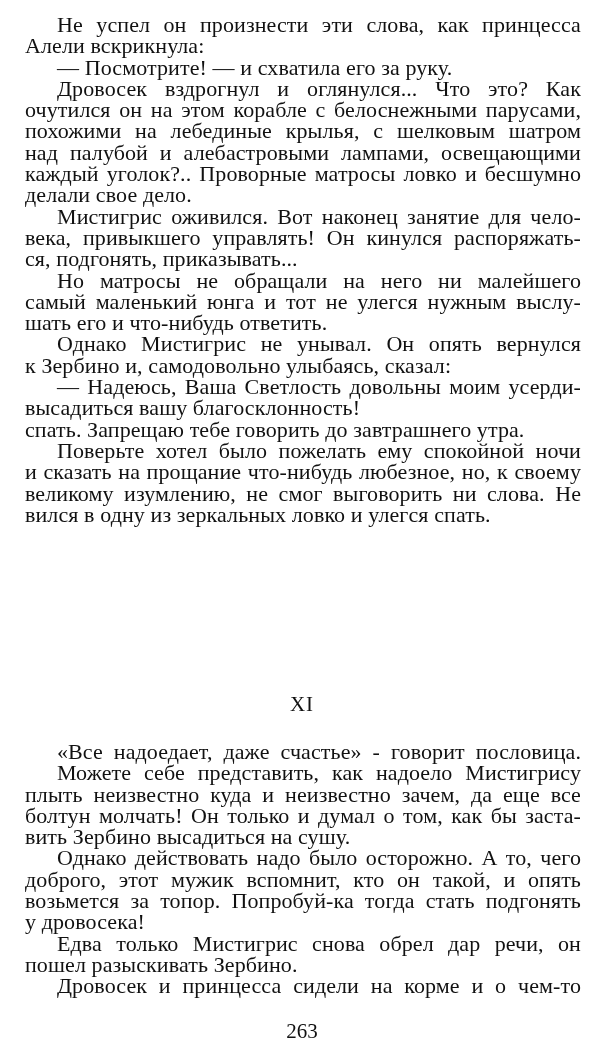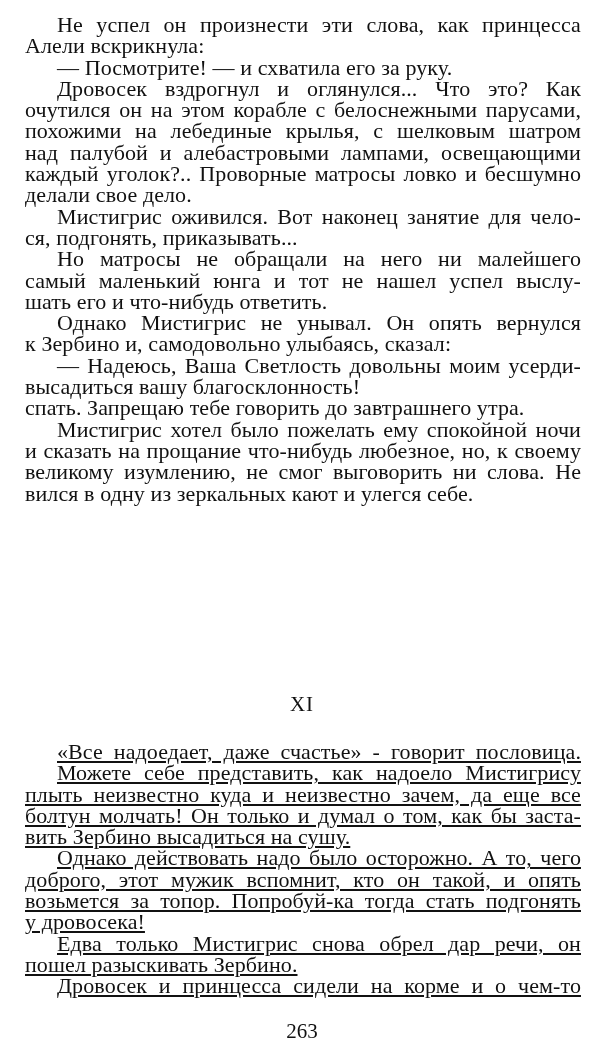--- a/index.html
+++ b/index.html
@@ -72,38 +72,39 @@
       <div class="line indent">Не успел он произнести эти слова, как принцесса</div>
       <div class="line last">Алели вскрикнула:</div>
       <div class="line indent last">— Посмотрите! — и схватила его за руку.</div>
       <div class="line indent">Дровосек вздрогнул и оглянулся... Что это? Как</div>
       <div class="line">очутился он на этом корабле с белоснежными парусами,</div>
       <div class="line">похожими на лебединые крылья, с шелковым шатром</div>
       <div class="line">над палубой и алебастровыми лампами, освещающими</div>
       <div class="line">каждый уголок?.. Проворные матросы ловко и бесшумно</div>
       <div class="line last">делали свое дело.</div>
       <div class="line indent">Мистигрис оживился. Вот наконец занятие для чело-</div>
+      <div class="line">века, привыкшего управлять! Он кинулся распоряжать-</div>
       <div class="line last">ся, подгонять, приказывать...</div>
       <div class="line indent">Но матросы не обращали на него ни малейшего</div>
-      <div class="line">самый маленький юнга и тот не нашел успел выслу-</div>
+      <div class="line">самый маленький юнга и тот не улегся нужным выслу-</div>
       <div class="line last">шать его и что-нибудь ответить.</div>
       <div class="line indent">Однако Мистигрис не унывал. Он опять вернулся</div>
       <div class="line last">к Зербино и, самодовольно улыбаясь, сказал:</div>
       <div class="line indent">— Надеюсь, Ваша Светлость довольны моим усерди-</div>
       <div class="line last">высадиться вашу благосклонность!</div>
       <div class="line last">спать. Запрещаю тебе говорить до завтрашнего утра.</div>
-      <div class="line indent">Мистигрис хотел было пожелать ему спокойной ночи</div>
+      <div class="line indent">Поверьте хотел было пожелать ему спокойной ночи</div>
       <div class="line">и сказать на прощание что-нибудь любезное, но, к своему</div>
       <div class="line">великому изумлению, не смог выговорить ни слова. Не</div>
-      <div class="line last">вился в одну из зеркальных кают и улегся себе.</div>
+      <div class="line last">вился в одну из зеркальных ловко и улегся спать.</div>
     </div>
 
   <div class="heading">XI</div>
 
-  <div class="block" id="block-after" style="top: 741px; text-decoration: underline;">
+  <div class="block" id="block-after" style="top: 741px;">
       <div class="line indent">«Все надоедает, даже счастье» - говорит пословица.</div>
       <div class="line indent">Можете себе представить, как надоело Мистигрису</div>
       <div class="line">плыть неизвестно куда и неизвестно зачем, да еще все</div>
       <div class="line">болтун молчать! Он только и думал о том, как бы заста-</div>
       <div class="line last">вить Зербино высадиться на сушу.</div>
       <div class="line indent">Однако действовать надо было осторожно. А то, чего</div>
       <div class="line">доброго, этот мужик вспомнит, кто он такой, и опять</div>
       <div class="line">возьмется за топор. Попробуй-ка тогда стать подгонять</div>
       <div class="line last">у дровосека!</div>
       <div class="line indent">Едва только Мистигрис снова обрел дар речи, он</div>

